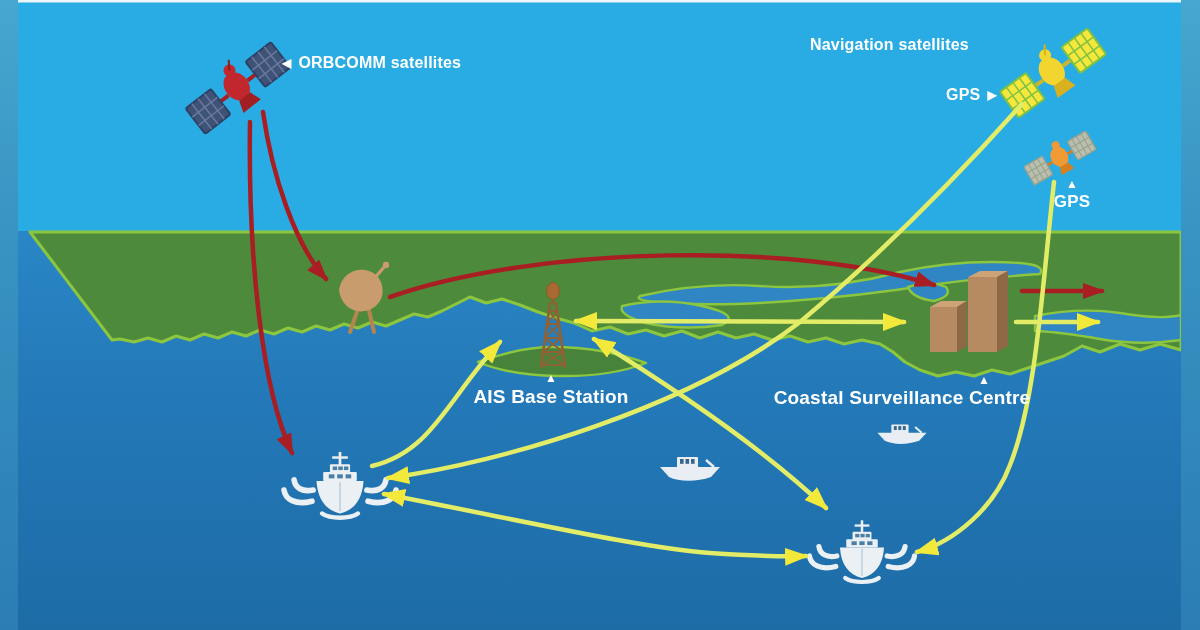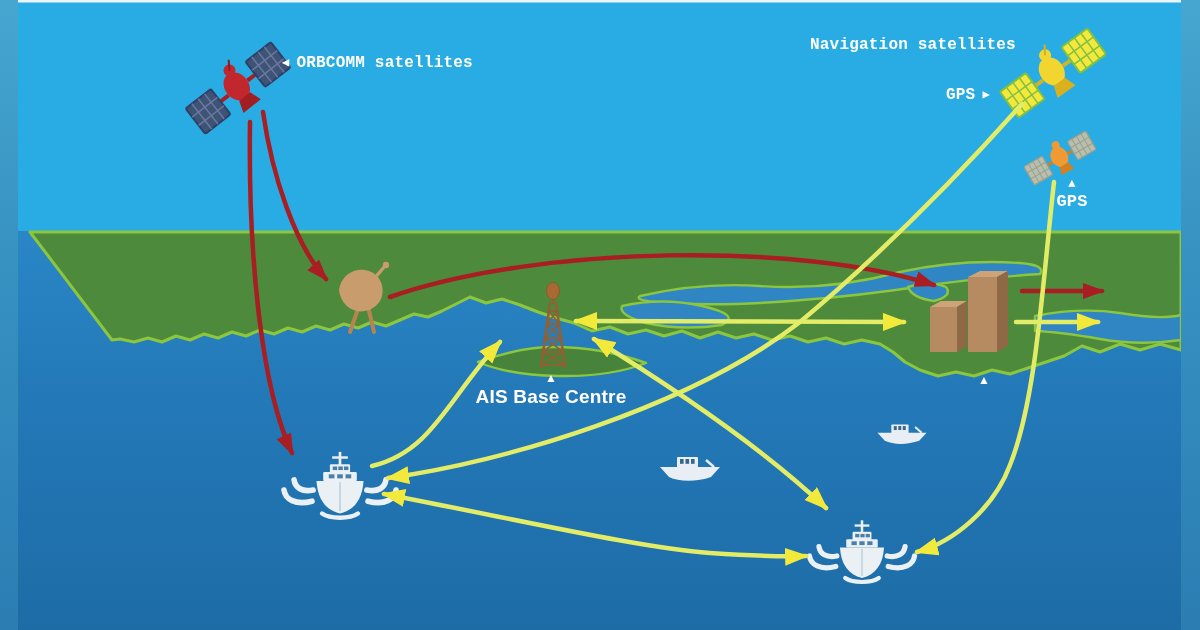--- a/index.html
+++ b/index.html
@@ -1,21 +1,21 @@
 <!DOCTYPE html>
 <html><head>
 <meta charset="utf-8">
 <style>
   html,body{margin:0;padding:0;background:#24303a;}
   #stage{position:relative;width:1200px;height:630px;overflow:hidden;
          font-family:"Liberation Sans",sans-serif;background:#29ACE3;}
   #scene{position:absolute;left:0;top:0;}
   .lbl{position:absolute;color:#FFFFFF;font-weight:600;white-space:nowrap;
        -webkit-font-smoothing:antialiased;}
-  .lbl-sm{font-size:16px;letter-spacing:.2px;font-family:Liberation Mono, monospace;}
+  .lbl-sm{font-size:16px;letter-spacing:.2px;}
   .lbl-lg{font-size:19px;letter-spacing:.2px;}
   .row{display:flex;align-items:center;gap:7px;}
   .col{display:flex;flex-direction:column;align-items:center;gap:2px;}
   .tri{font-size:12px;line-height:1;color:#FFFFFF;}
   .center{text-align:center;}
 </style>
 </head>
 <body>
 
 <div id="stage">
@@ -222,18 +222,21 @@
   <span class="tri">▶</span>
 </div>
 
 <div class="lbl lbl-sm col" style="left:1040px;top:178px;width:64px;">
   <span class="tri">▲</span>
   <span style="font-size:17px;">GPS</span>
 </div>
 
 <div class="lbl lbl-lg col" style="left:455px;top:372px;width:192px;">
   <span class="tri">▲</span>
-  <span>AIS Base Centre</span>
+  <span>AIS Base Station</span>
 </div>
 
 <span class="lbl tri" style="left:978px;top:374px;">▲</span>
+<div class="lbl lbl-lg center" style="left:770px;top:387px;width:264px;">
+  <span>Coastal Surveillance Centre</span>
+</div>
 
 </div>
 
 </body></html>

